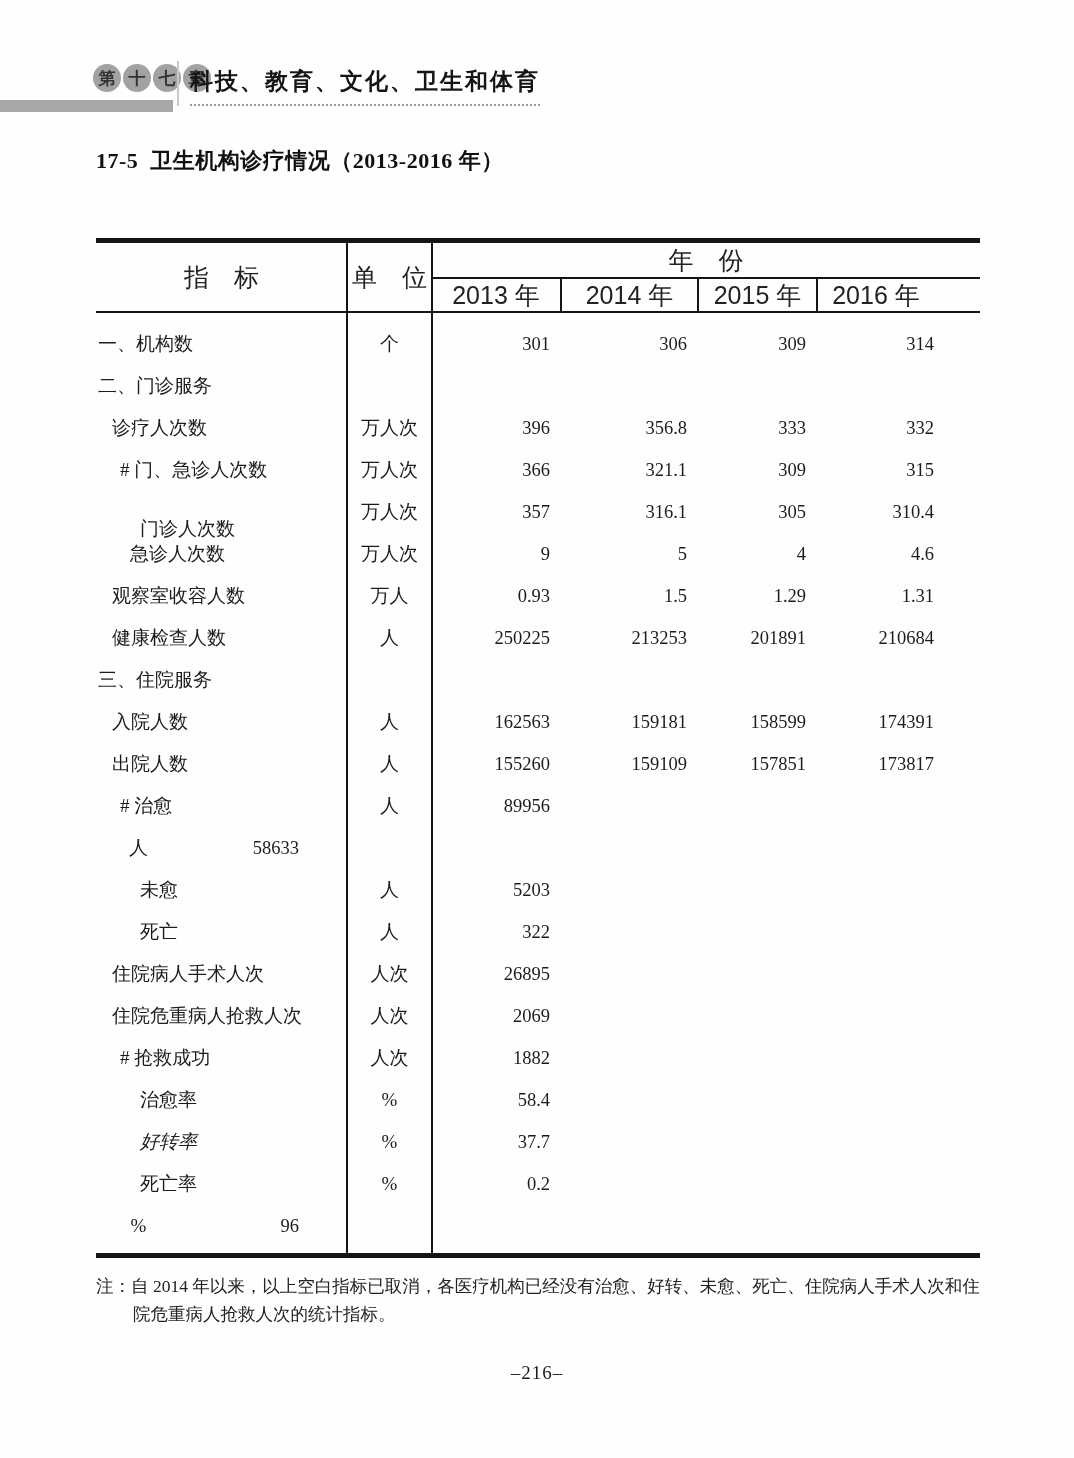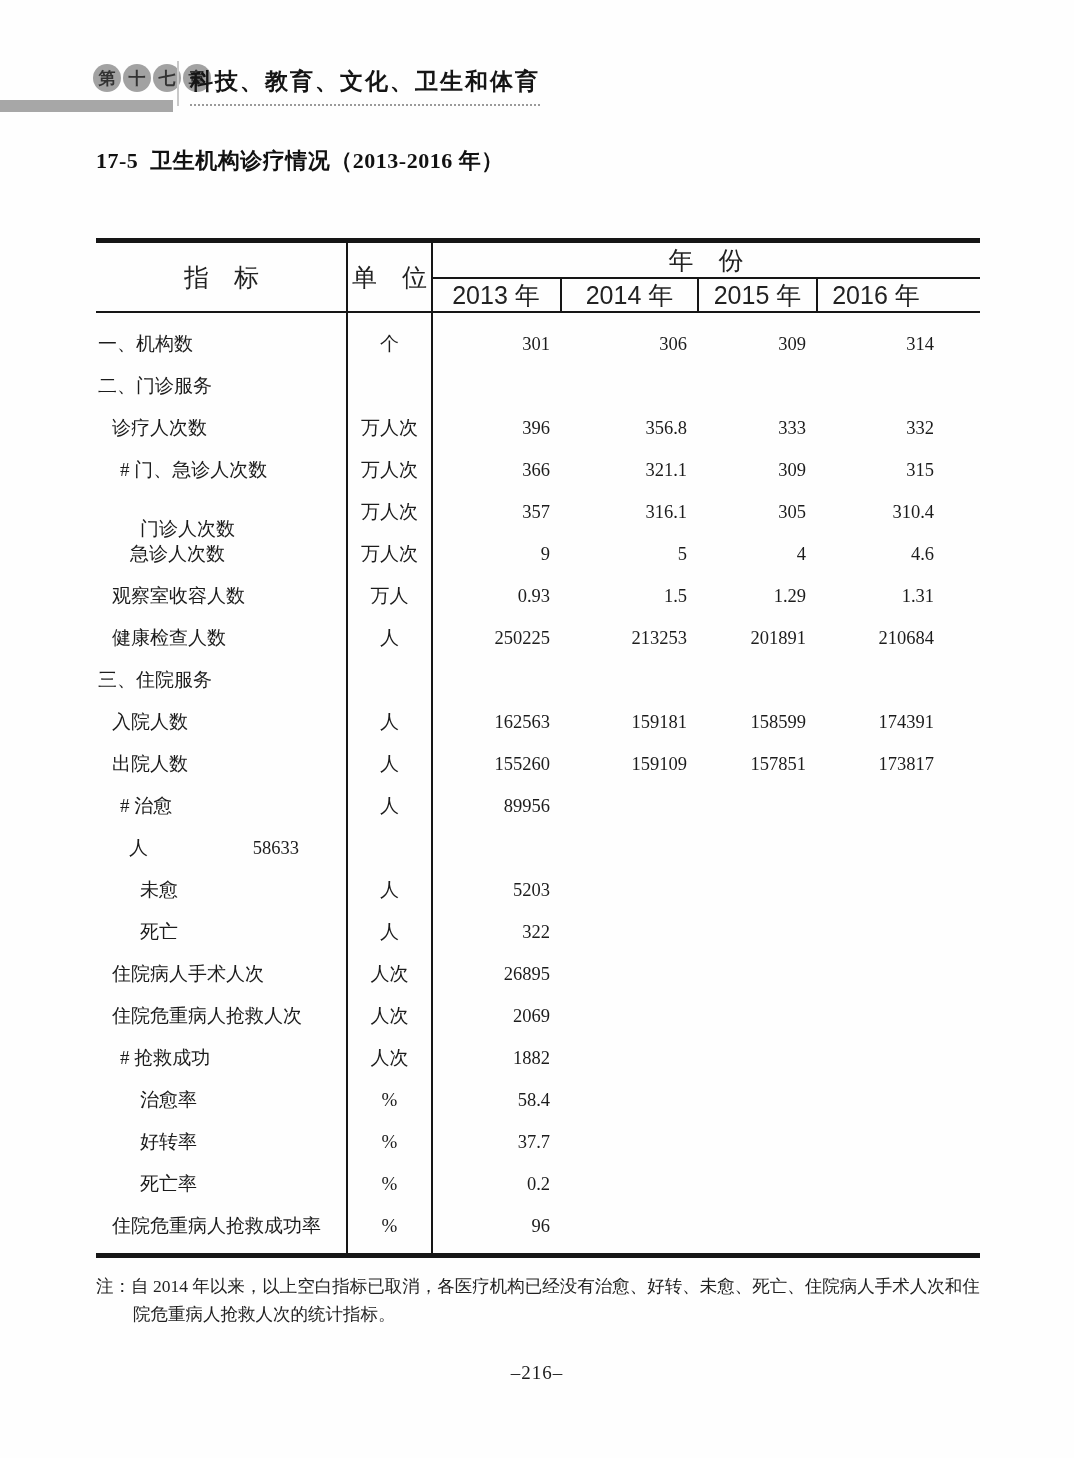--- a/index.html
+++ b/index.html
@@ -244,37 +244,36 @@
         </div>
         <div class="row">
           <div class="c-label" style="padding-left: 44px;">治愈率</div>
           <div class="c-unit">%</div>
           <div class="c-val w0">58.4</div>
           <div class="c-val w1"></div>
           <div class="c-val w2"></div>
           <div class="c-val w3"></div>
         </div>
         <div class="row">
-          <div class="c-label" style="padding-left: 44px;">好转率</div>
+          <div class="c-label" style="padding-left: 44px; font-style: italic;">好转率</div>
           <div class="c-unit">%</div>
           <div class="c-val w0">37.7</div>
           <div class="c-val w1"></div>
           <div class="c-val w2"></div>
           <div class="c-val w3"></div>
         </div>
         <div class="row">
           <div class="c-label" style="padding-left: 44px;">死亡率</div>
           <div class="c-unit">%</div>
           <div class="c-val w0">0.2</div>
           <div class="c-val w1"></div>
           <div class="c-val w2"></div>
           <div class="c-val w3"></div>
         </div>
         <div class="row">
-          <div class="c-label" style="padding-left: 16px;">住院危重病人抢救成功率</div>
           <div class="c-unit">%</div>
           <div class="c-val w0">96</div>
           <div class="c-val w1"></div>
           <div class="c-val w2"></div>
           <div class="c-val w3"></div>
         </div>
       </div>
     <div class="vline v1"></div>
     <div class="vline v2"></div>
   </div>

